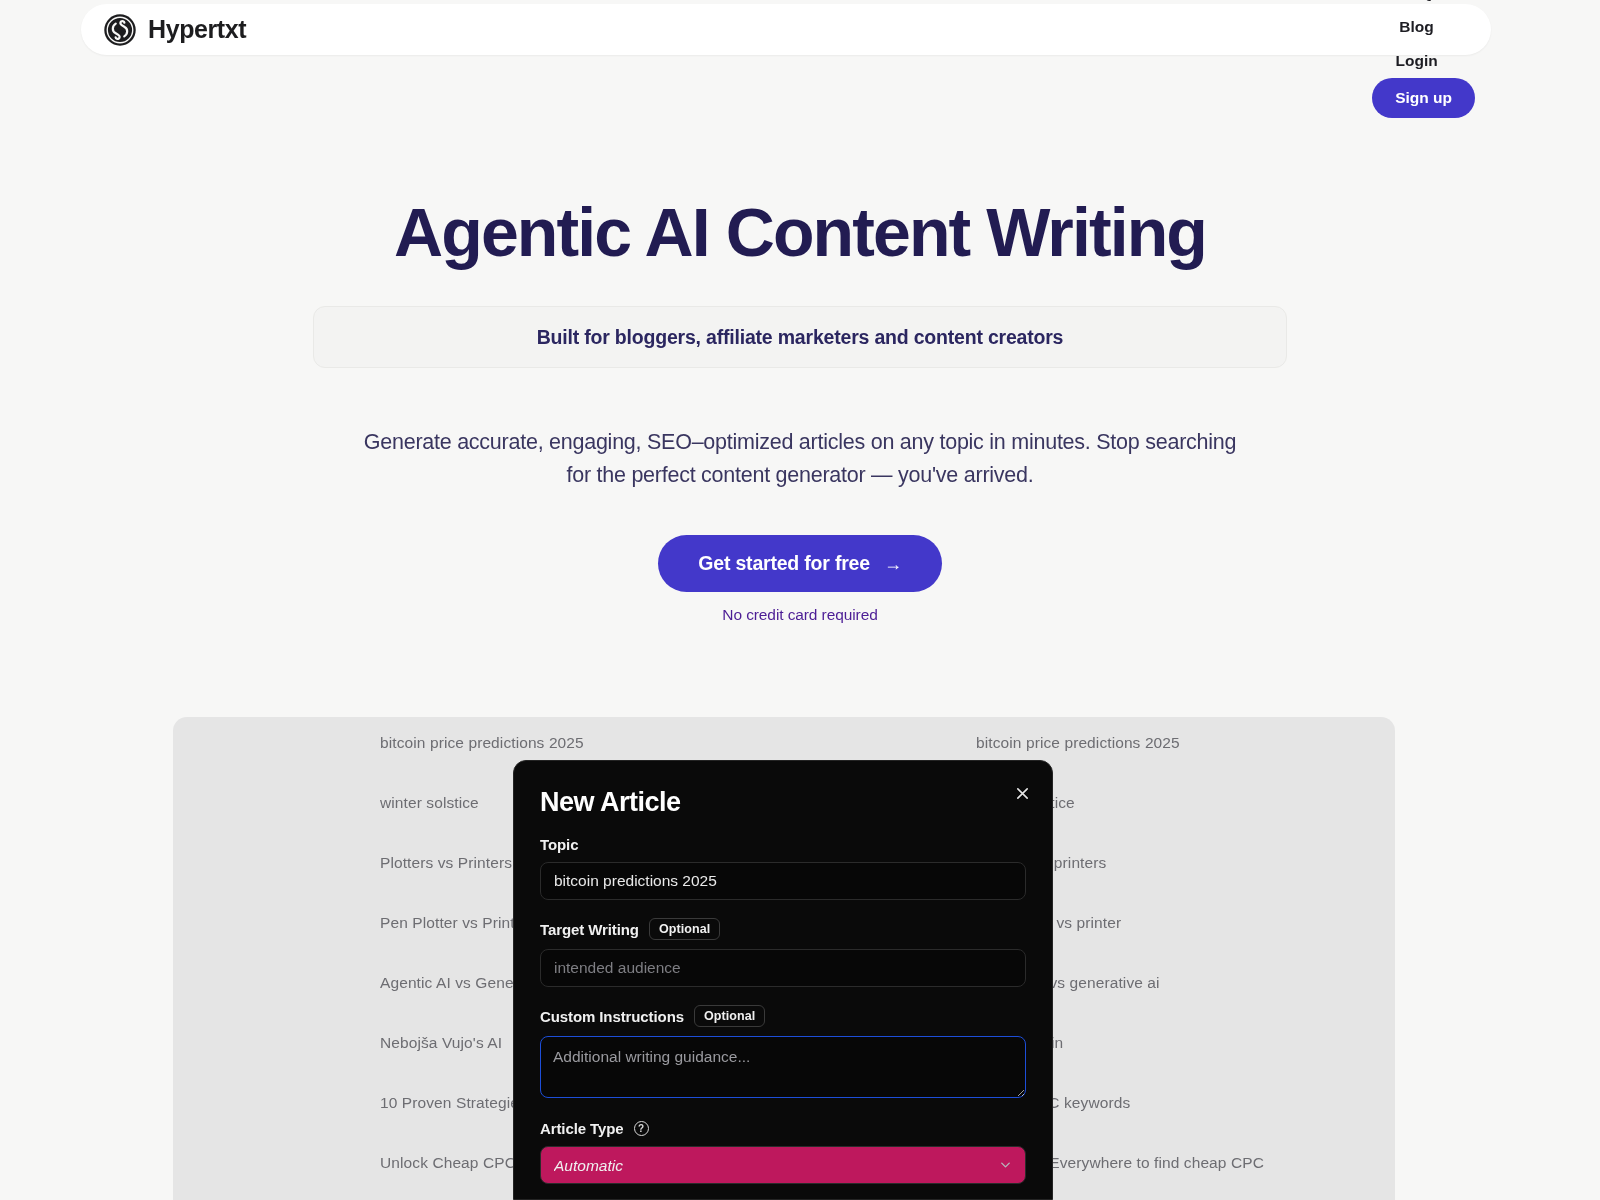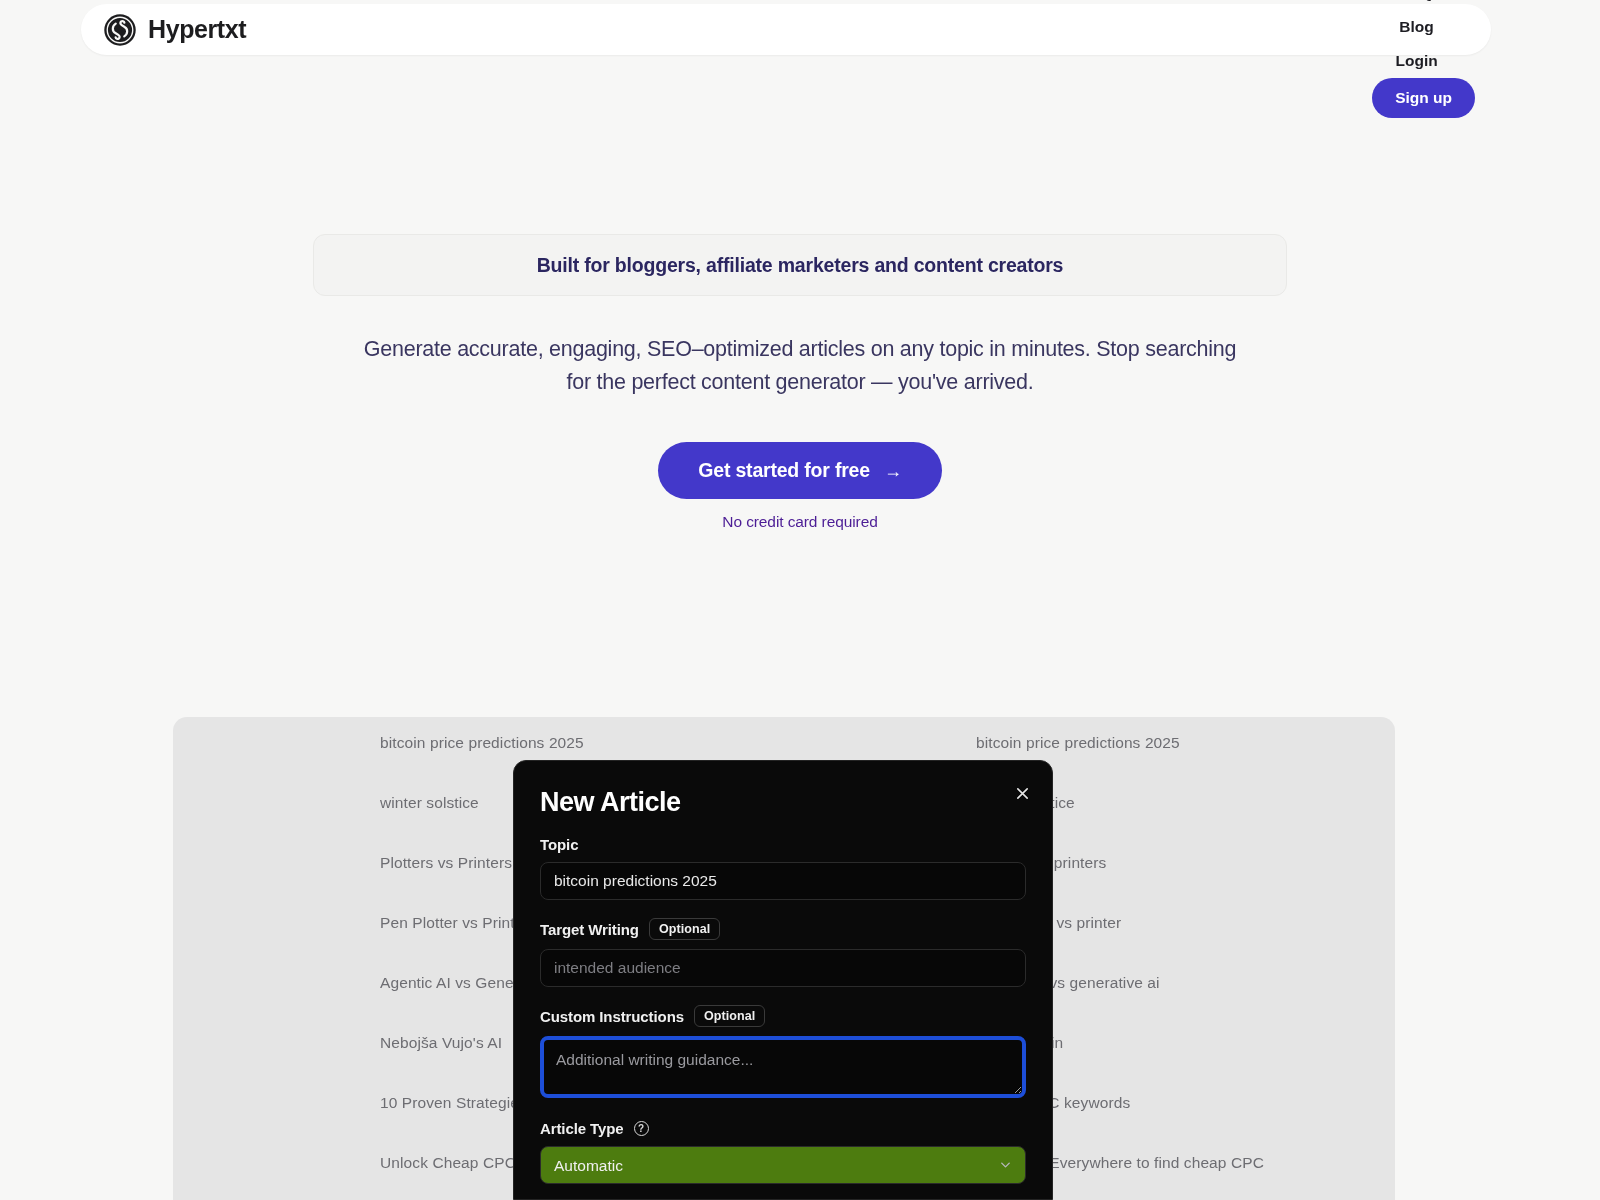--- a/index.html
+++ b/index.html
@@ -107,21 +107,21 @@
     align-items: center;
     justify-content: center;
   }
   .hero-banner-text {
     font-size: 19.5px;
     font-weight: 600;
     color: #2b2660;
     letter-spacing: -0.2px;
   }
   .hero-desc {
-    margin: 37px auto 0;
+    margin: 58px auto 0;
     width: 890px;
     font-size: 21.5px;
     line-height: 1.52;
     color: #3a3660;
     font-weight: 400;
     letter-spacing: -0.25px;
     text-align: center;
   }
   .cta-wrap {
     margin-top: 44px;
@@ -258,21 +258,21 @@
     font-family: inherit;
     outline: none;
     margin-bottom: 18px;
   }
   .text-input::placeholder { color: #7e7e83; }
 
   .textarea-input {
     width: 100%;
     height: 62px;
     background: #070707;
-    border: 4px solid #1d4ed8;
+    border: 1px solid #1d4ed8;
     border-radius: 8px;
     color: #c4b5fd;
     font-size: 15.5px;
     padding: 9px 12px;
     font-family: inherit;
     outline: none;
     resize: vertical;
     margin-bottom: 18px;
     line-height: 1.4;
   }
@@ -288,30 +288,31 @@
     justify-content: center;
     font-size: 10px;
     font-weight: 700;
     color: #d8d8d8;
     line-height: 1;
   }
   .select-wrap { position: relative; width: 100%; }
   .select-input {
     width: 100%;
     height: 38px;
-    background: #4d7c0f;
+    background: #be185d;
     border: 1px solid #2b2b2b;
     border-radius: 8px;
     color: #f0f0f0;
     font-size: 15.5px;
     padding: 0 13px;
     font-family: inherit;
     outline: none;
     appearance: none;
     cursor: pointer;
+    font-style: italic;
   }
   .select-chevron {
     position: absolute;
     right: 13px;
     top: 50%;
     transform: translateY(-50%);
     pointer-events: none;
     color: #b6b6bb;
     display: flex;
   }
@@ -340,20 +341,21 @@
       <a class="nav-link">Blog</a>
       <a class="nav-link">Login</a>
       <button class="signup-btn">Sign up</button>
     </div>
 
   </div>
 </div>
 
 <div class="hero">
 
+  <h1 class="hero-title">Agentic AI Content Writing</h1>
 
   <div class="hero-banner">
     <span class="hero-banner-text">Built for bloggers, affiliate marketers and content creators</span>
   </div>
 
   <p class="hero-desc">Generate accurate, engaging, SEO–optimized articles on any topic in minutes. Stop searching for the perfect content generator — you've arrived.</p>
 
   <div class="cta-wrap">
     <button class="cta-btn">
       <span>Get started for free</span>

